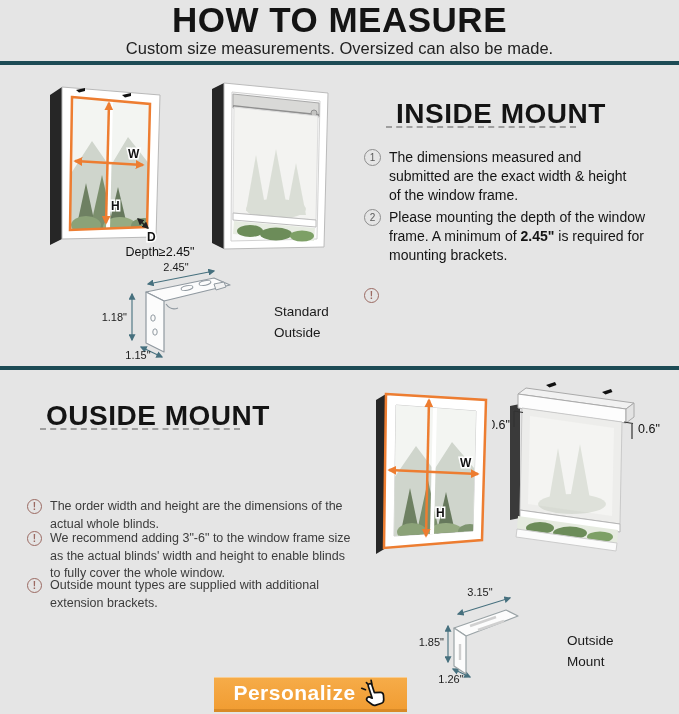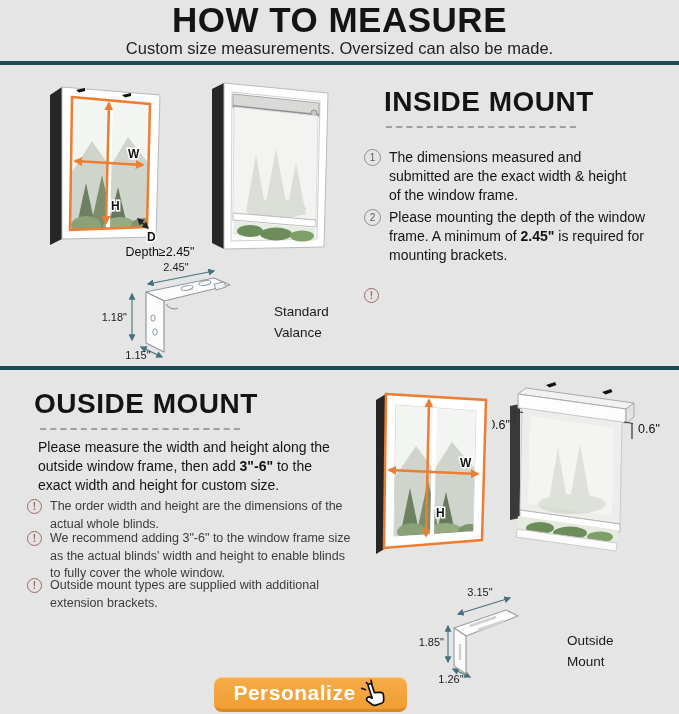--- a/index.html
+++ b/index.html
@@ -2,35 +2,35 @@
 <html><head>
 <meta charset="utf-8">
 <style>
   html,body{margin:0;padding:0;background:#fff;}
   #canvas{position:relative;width:679px;height:714px;background:#e5e5e5;overflow:hidden;
           font-family:"Liberation Sans",sans-serif;color:#1a1a1a;}
   .abs{position:absolute;}
   .title{left:0;right:0;top:0;text-align:center;font-size:35px;font-weight:bold;color:#141414;letter-spacing:.5px;}
   .subtitle{left:0;right:0;top:39px;text-align:center;font-size:16.5px;color:#222;}
   .divider{left:0;width:679px;height:4px;background:#1d4b55;}
-  h2{margin:0;font-size:28px;font-weight:bold;color:#141414;letter-spacing:.5px;}
+  h2{margin:12px;font-size:28px;font-weight:bold;color:#141414;letter-spacing:.5px;}
   .dashed{border-top:2px dashed #9f9f9f;height:0;}
   .point-row,.note-row{display:flex;gap:8px;align-items:flex-start;}
   .num-circle{flex:0 0 auto;width:15px;height:15px;border:1px solid #8e8e8e;border-radius:50%;
               color:#5a5a5a;font-size:10px;line-height:15px;text-align:center;margin-top:1px;}
   .point-text{font-size:14px;line-height:1.35;color:#141414;}
   .note-icon{flex:0 0 auto;width:13px;height:13px;border:1.4px solid #9b6a62;border-radius:50%;
              color:#9b6a62;font-size:10px;font-weight:bold;line-height:13px;text-align:center;margin-top:1px;}
   .note-text{font-size:12.5px;line-height:1.4;color:#3c3c3c;}
   .caution{font-size:14.5px;font-weight:bold;line-height:1.45;color:#2e7286;}
   .meas-label{font-size:12.5px;color:#111;}
   .bracket-label{font-size:13.5px;line-height:1.55;color:#1a1a1a;}
   .bracket-label span{display:block;margin-left:47px;}
   .cta{display:flex;align-items:center;justify-content:center;gap:2px;
-       width:193px;height:35px;border:none;border-radius:8px;cursor:pointer;
+       width:193px;height:35px;border:none;border-radius:0;cursor:pointer;
        background:linear-gradient(#f6ac49,#f19d33);border-bottom:3px solid #d98a27;
        box-shadow:inset 0 1px 0 rgba(255,255,255,.4);}
   .cta span{font-size:21px;font-weight:bold;color:#fff;letter-spacing:.5px;}
   svg text{font-family:"Liberation Sans",sans-serif;}
   .dim-text{font-size:11px;fill:#1c1c1c;}
   .wh-text{font-size:12px;font-weight:bold;fill:#111;stroke:#fff;stroke-width:3px;paint-order:stroke;}
 </style>
 </head>
 <body>
 
@@ -124,21 +124,21 @@
     <polygon points="114,24 124,22 126,27 116,30" fill="#f2f2f2" stroke="#9099a0"></polygon>
     <path d="M66,44 q5,7 12,4" fill="none" stroke="#9099a0" stroke-width="1.2"></path>
     <ellipse cx="53" cy="58" rx="2.2" ry="3.2" fill="none" stroke="#9099a0"></ellipse>
     <ellipse cx="55" cy="72" rx="2.2" ry="3.2" fill="none" stroke="#9099a0"></ellipse>
     <text class="dim-text" x="76" y="11" text-anchor="middle">2.45"</text>
     <text class="dim-text" x="27" y="61" text-anchor="end">1.18"</text>
     <text class="dim-text" x="38" y="99" text-anchor="middle">1.15"</text>
   </svg>
   <div class="abs bracket-label" style="left:227px;top:302px">
     <span>Standard</span>
-    <span>Valance</span>
+    <span>Outside</span>
   </div>
 
   <h2 class="abs" style="left:384px;top:86px">INSIDE MOUNT</h2>
   <div class="abs dashed" style="left:386px;top:126px;width:190px"></div>
 
   <div class="abs point-row" style="left:364px;top:148px;width:300px">
     <span class="num-circle">1</span>
     <span class="point-text" style="width:250px">The dimensions measured and submitted are the exact width &amp; height of the window frame.</span>
   </div>
   <div class="abs point-row" style="left:364px;top:208px;width:300px">
@@ -147,21 +147,20 @@
   </div>
   <div class="abs note-row" style="left:364px;top:287px;width:280px">
     <span class="note-icon">!</span>
   </div>
 
   <div class="abs divider" style="top:366px"></div>
 
   <h2 class="abs" style="left:34px;top:388px">OUSIDE MOUNT</h2>
   <div class="abs dashed" style="left:40px;top:428px;width:200px"></div>
 
-  <div class="abs point-text" style="left:38px;top:438px;width:308px"><span>Please measure the width and height along the outside window frame, then add </span><b>3"-6"</b><span> to the exact width and height for custom size.</span></div>
 
   <div class="abs note-row" style="left:27px;top:498px;width:330px">
     <span class="note-icon">!</span>
     <span class="note-text" style="width:300px">The order width and height are the dimensions of the actual whole blinds.</span>
   </div>
   <div class="abs note-row" style="left:27px;top:530px;width:330px">
     <span class="note-icon">!</span>
     <span class="note-text" style="width:305px">We recommend adding 3"-6" to the window frame size as the actual blinds' width and height to enable blinds to fully cover the whole window.</span>
   </div>
   <div class="abs note-row" style="left:27px;top:577px;width:330px">

